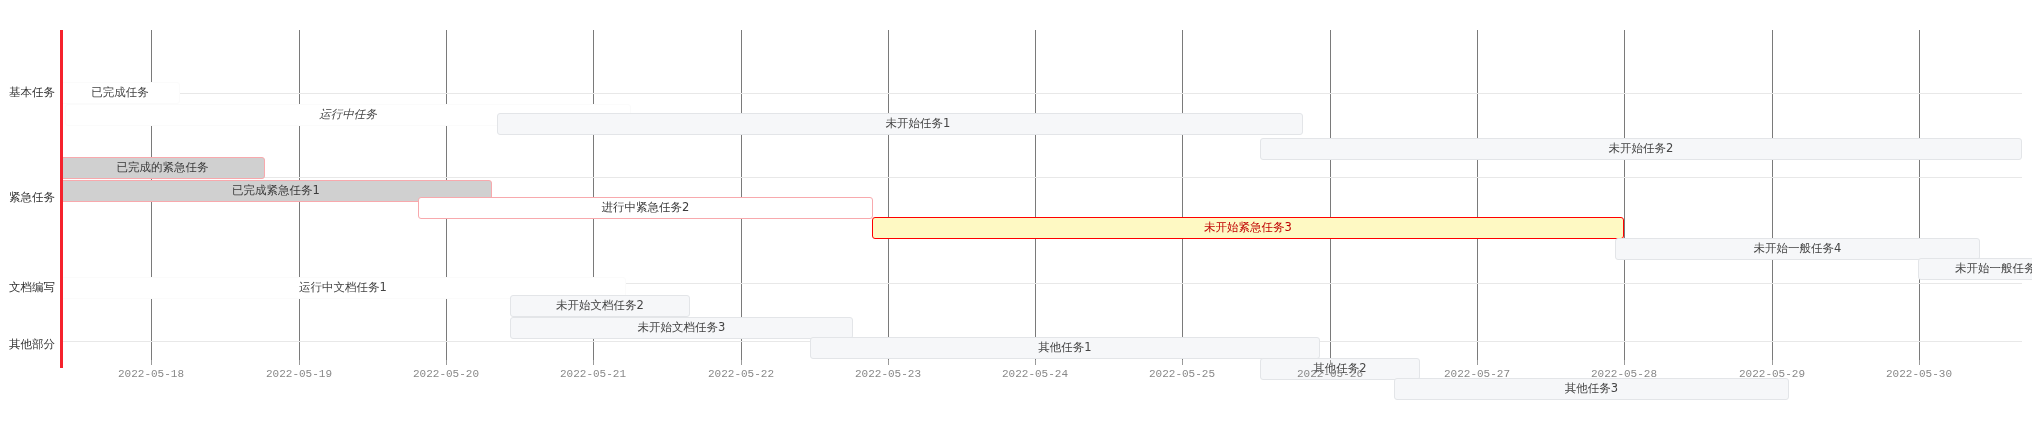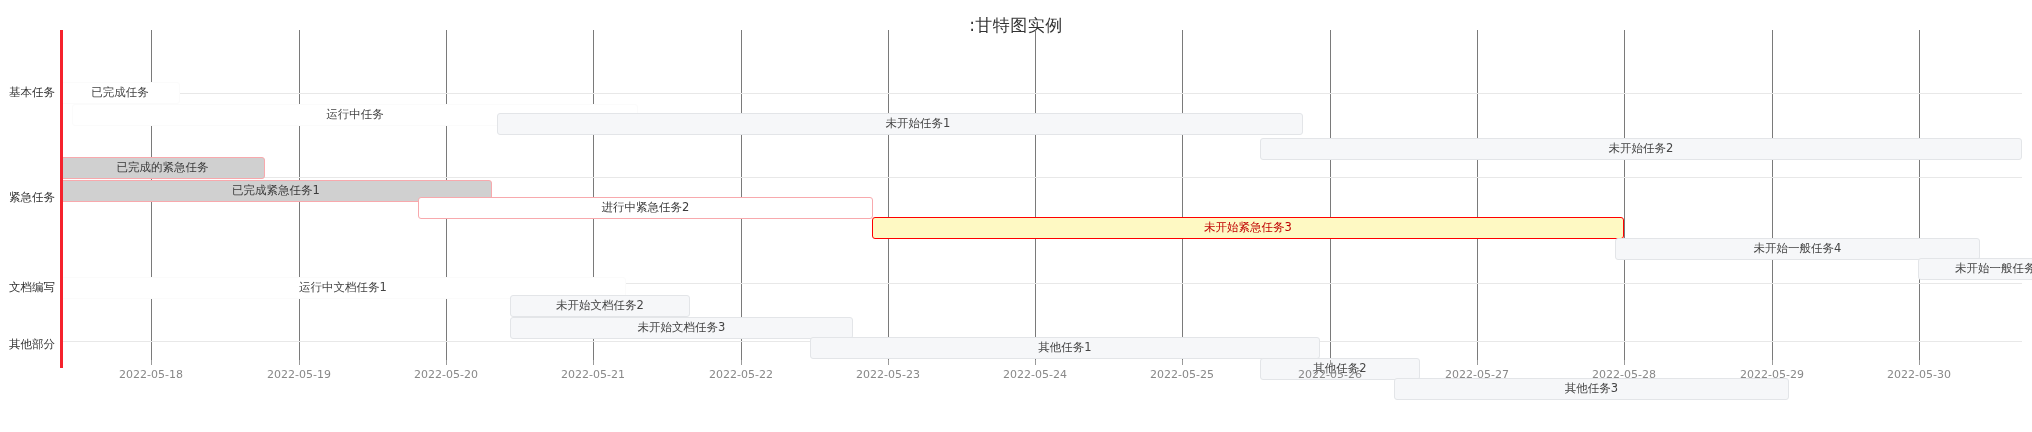--- a/index.html
+++ b/index.html
@@ -120,20 +120,21 @@
     color: #333333;
     white-space: nowrap;
   }
   
   #x-axis {
     position: absolute;
     left: 60px;
     top: 360px;
     width: 1962px;
     height: 40px;
+    font-family: Liberation Mono, monospace;
   }
   .tick-mark {
     position: absolute;
     top: 0;
     width: 1px;
     height: 5px;
     background: #9a9a9a;
   }
   .tick-label {
     position: absolute;
@@ -142,21 +143,20 @@
     color: #888888;
     white-space: nowrap;
     transform: translateX(-50%);
   }
 </style>
 </head>
 <body>
 
 <div id="gantt-root">
 
-  <div id="chart-title">:甘特图实例</div>
 
   <div id="cat-labels">
       <div class="cat-label" style="top: 85px;">基本任务</div>
       <div class="cat-label" style="top: 190px;">紧急任务</div>
       <div class="cat-label" style="top: 280px;">文档编写</div>
       <div class="cat-label" style="top: 337px;">其他部分</div>
     </div>
 
   <div id="plot-area">
     <div id="grid-layer">
@@ -177,21 +177,21 @@
     <div id="sep-layer">
         <div class="cat-sep" style="top: 63px;"></div>
         <div class="cat-sep" style="top: 147px;"></div>
         <div class="cat-sep" style="top: 253px;"></div>
         <div class="cat-sep" style="top: 311px;"></div>
       </div>
     <div id="bars-layer">
         <div class="bar plain" title="已完成任务" style="left: 0px; top: 52px; width: 120px;">
           <span class="bar-label">已完成任务</span>
         </div>
-        <div class="bar plain" title="运行中任务" style="left: 12px; top: 74px; width: 566px;">
+        <div class="bar plain" title="运行中任务" style="left: 5px; top: 74px; width: 566px; font-style: italic;">
           <span class="bar-label">运行中任务</span>
         </div>
         <div class="bar normal" title="未开始任务1" style="left: 437px; top: 83px; width: 806px; padding-left: 36px;">
           <span class="bar-label">未开始任务1</span>
         </div>
         <div class="bar normal" title="未开始任务2" style="left: 1200px; top: 108px; width: 762px;">
           <span class="bar-label">未开始任务2</span>
         </div>
         <div class="bar done-emerg" title="已完成的紧急任务" style="left: 0px; top: 127px; width: 205px;">
           <span class="bar-label">已完成的紧急任务</span>

